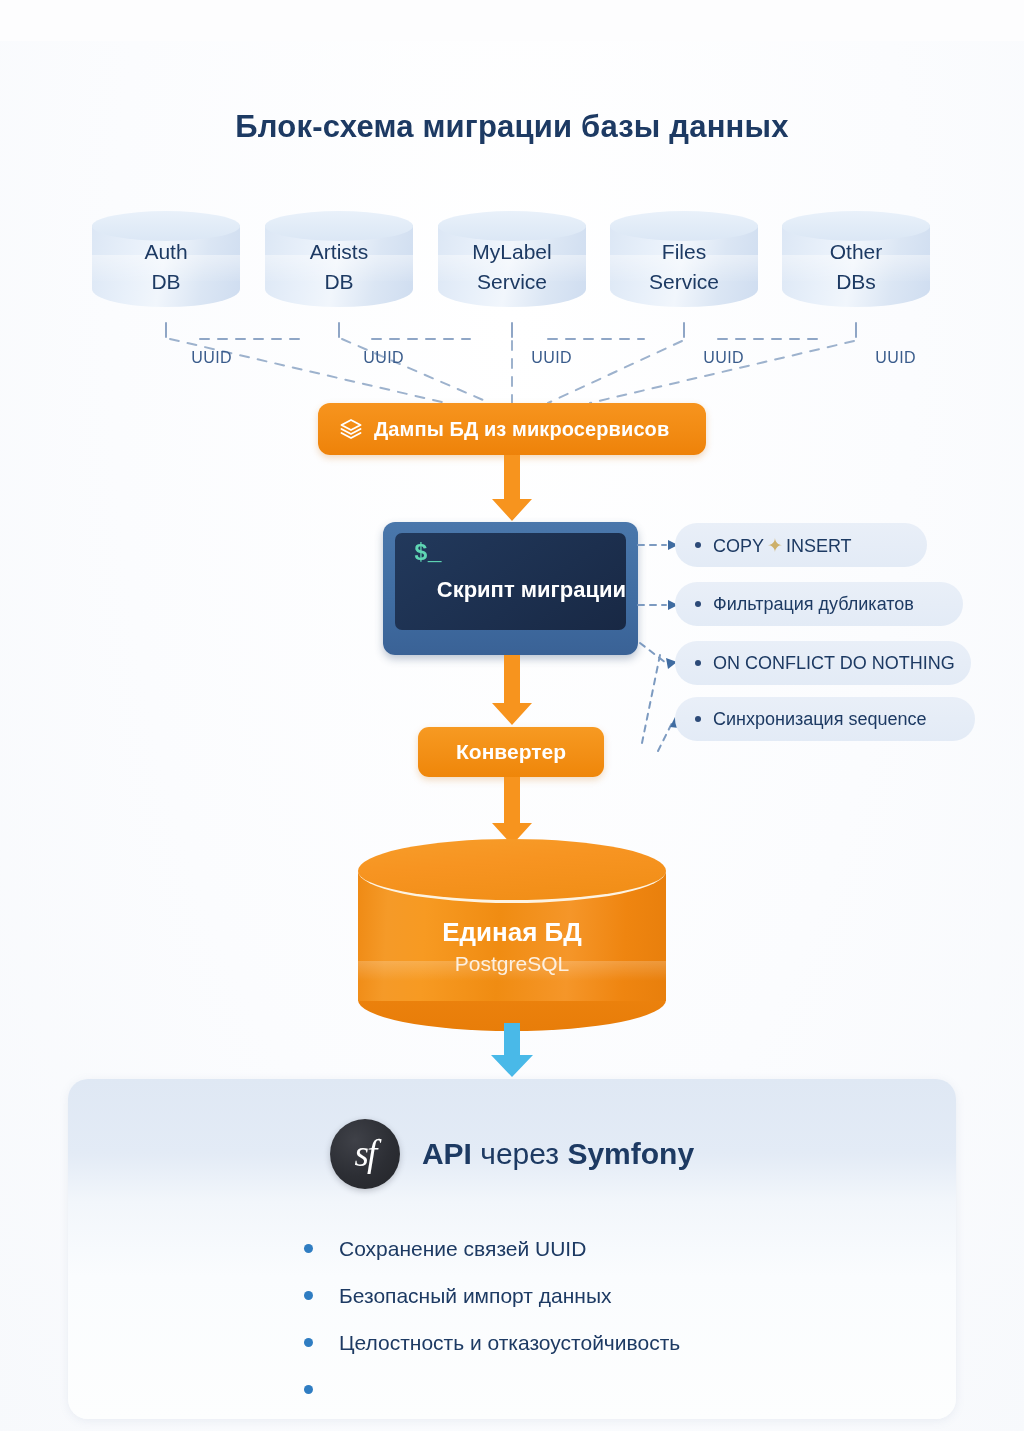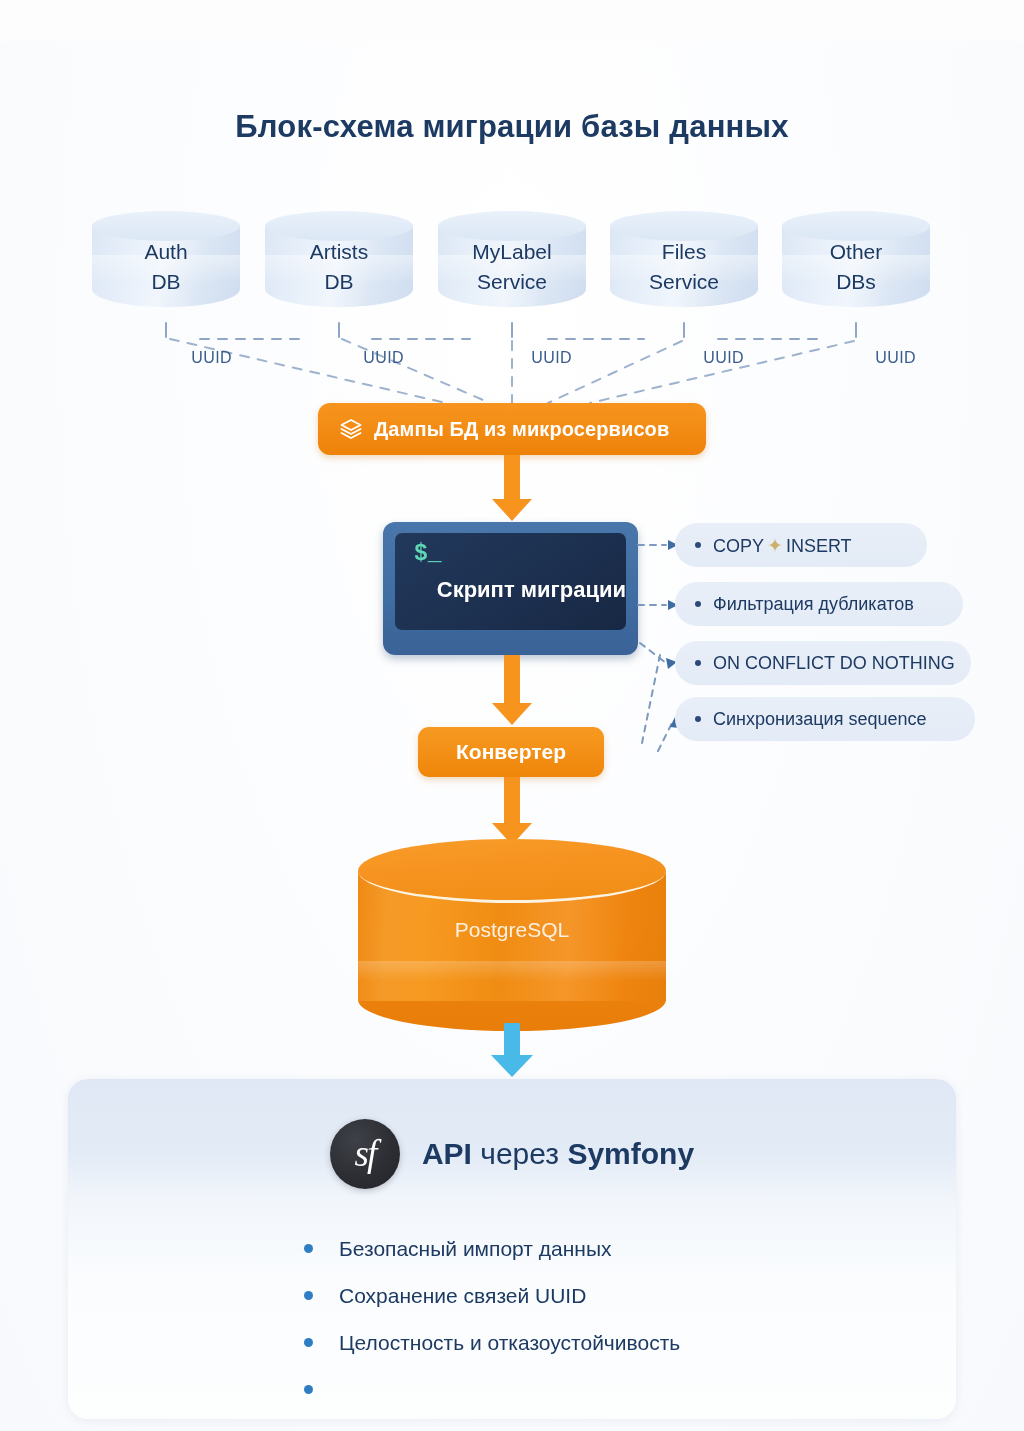--- a/index.html
+++ b/index.html
@@ -349,44 +349,45 @@
   <svg class="arrow" style="left:490px;top:736px;width:44px;height:72px;">
     <path d="M14,0 L30,0 L30,46 L42,46 L22,68 L2,46 L14,46 Z" fill="#f7941e"></path>
   </svg>
 
   <div class="pg">
     <div class="bot"></div>
     <div class="body"></div>
     <div class="shine"></div>
     <div class="top"></div>
     <div class="txt">
+      <span class="t1">Единая БД</span>
       <span class="t2">PostgreSQL</span>
     </div>
   </div>
 
   <svg class="arrow" style="left:489px;top:982px;width:46px;height:56px;">
     <path d="M15,0 L31,0 L31,32 L44,32 L23,54 L2,32 L15,32 Z" fill="#49b9e8"></path>
   </svg>
 
   <div class="card">
     <div class="sfrow">
       <span class="sflogo">
         <span class="sfglyph">sf</span>
       </span>
       <span class="sftitle"><span class="b">API</span> <span class="r">через</span> <span class="b">Symfony</span></span>
     </div>
 
     <div class="blist">
       <div class="bitem">
         <span class="bdot"></span>
-        <span class="btxt">Безопасный импорт данных</span>
+        <span class="btxt">Сохранение связей UUID</span>
       </div>
       <div class="bitem">
         <span class="bdot"></span>
-        <span class="btxt">Сохранение связей UUID</span>
+        <span class="btxt">Безопасный импорт данных</span>
       </div>
       <div class="bitem">
         <span class="bdot"></span>
         <span class="btxt">Целостность и отказоустойчивость</span>
       </div>
       <div class="bitem">
         <span class="bdot"></span>
       </div>
     </div>
   </div>

